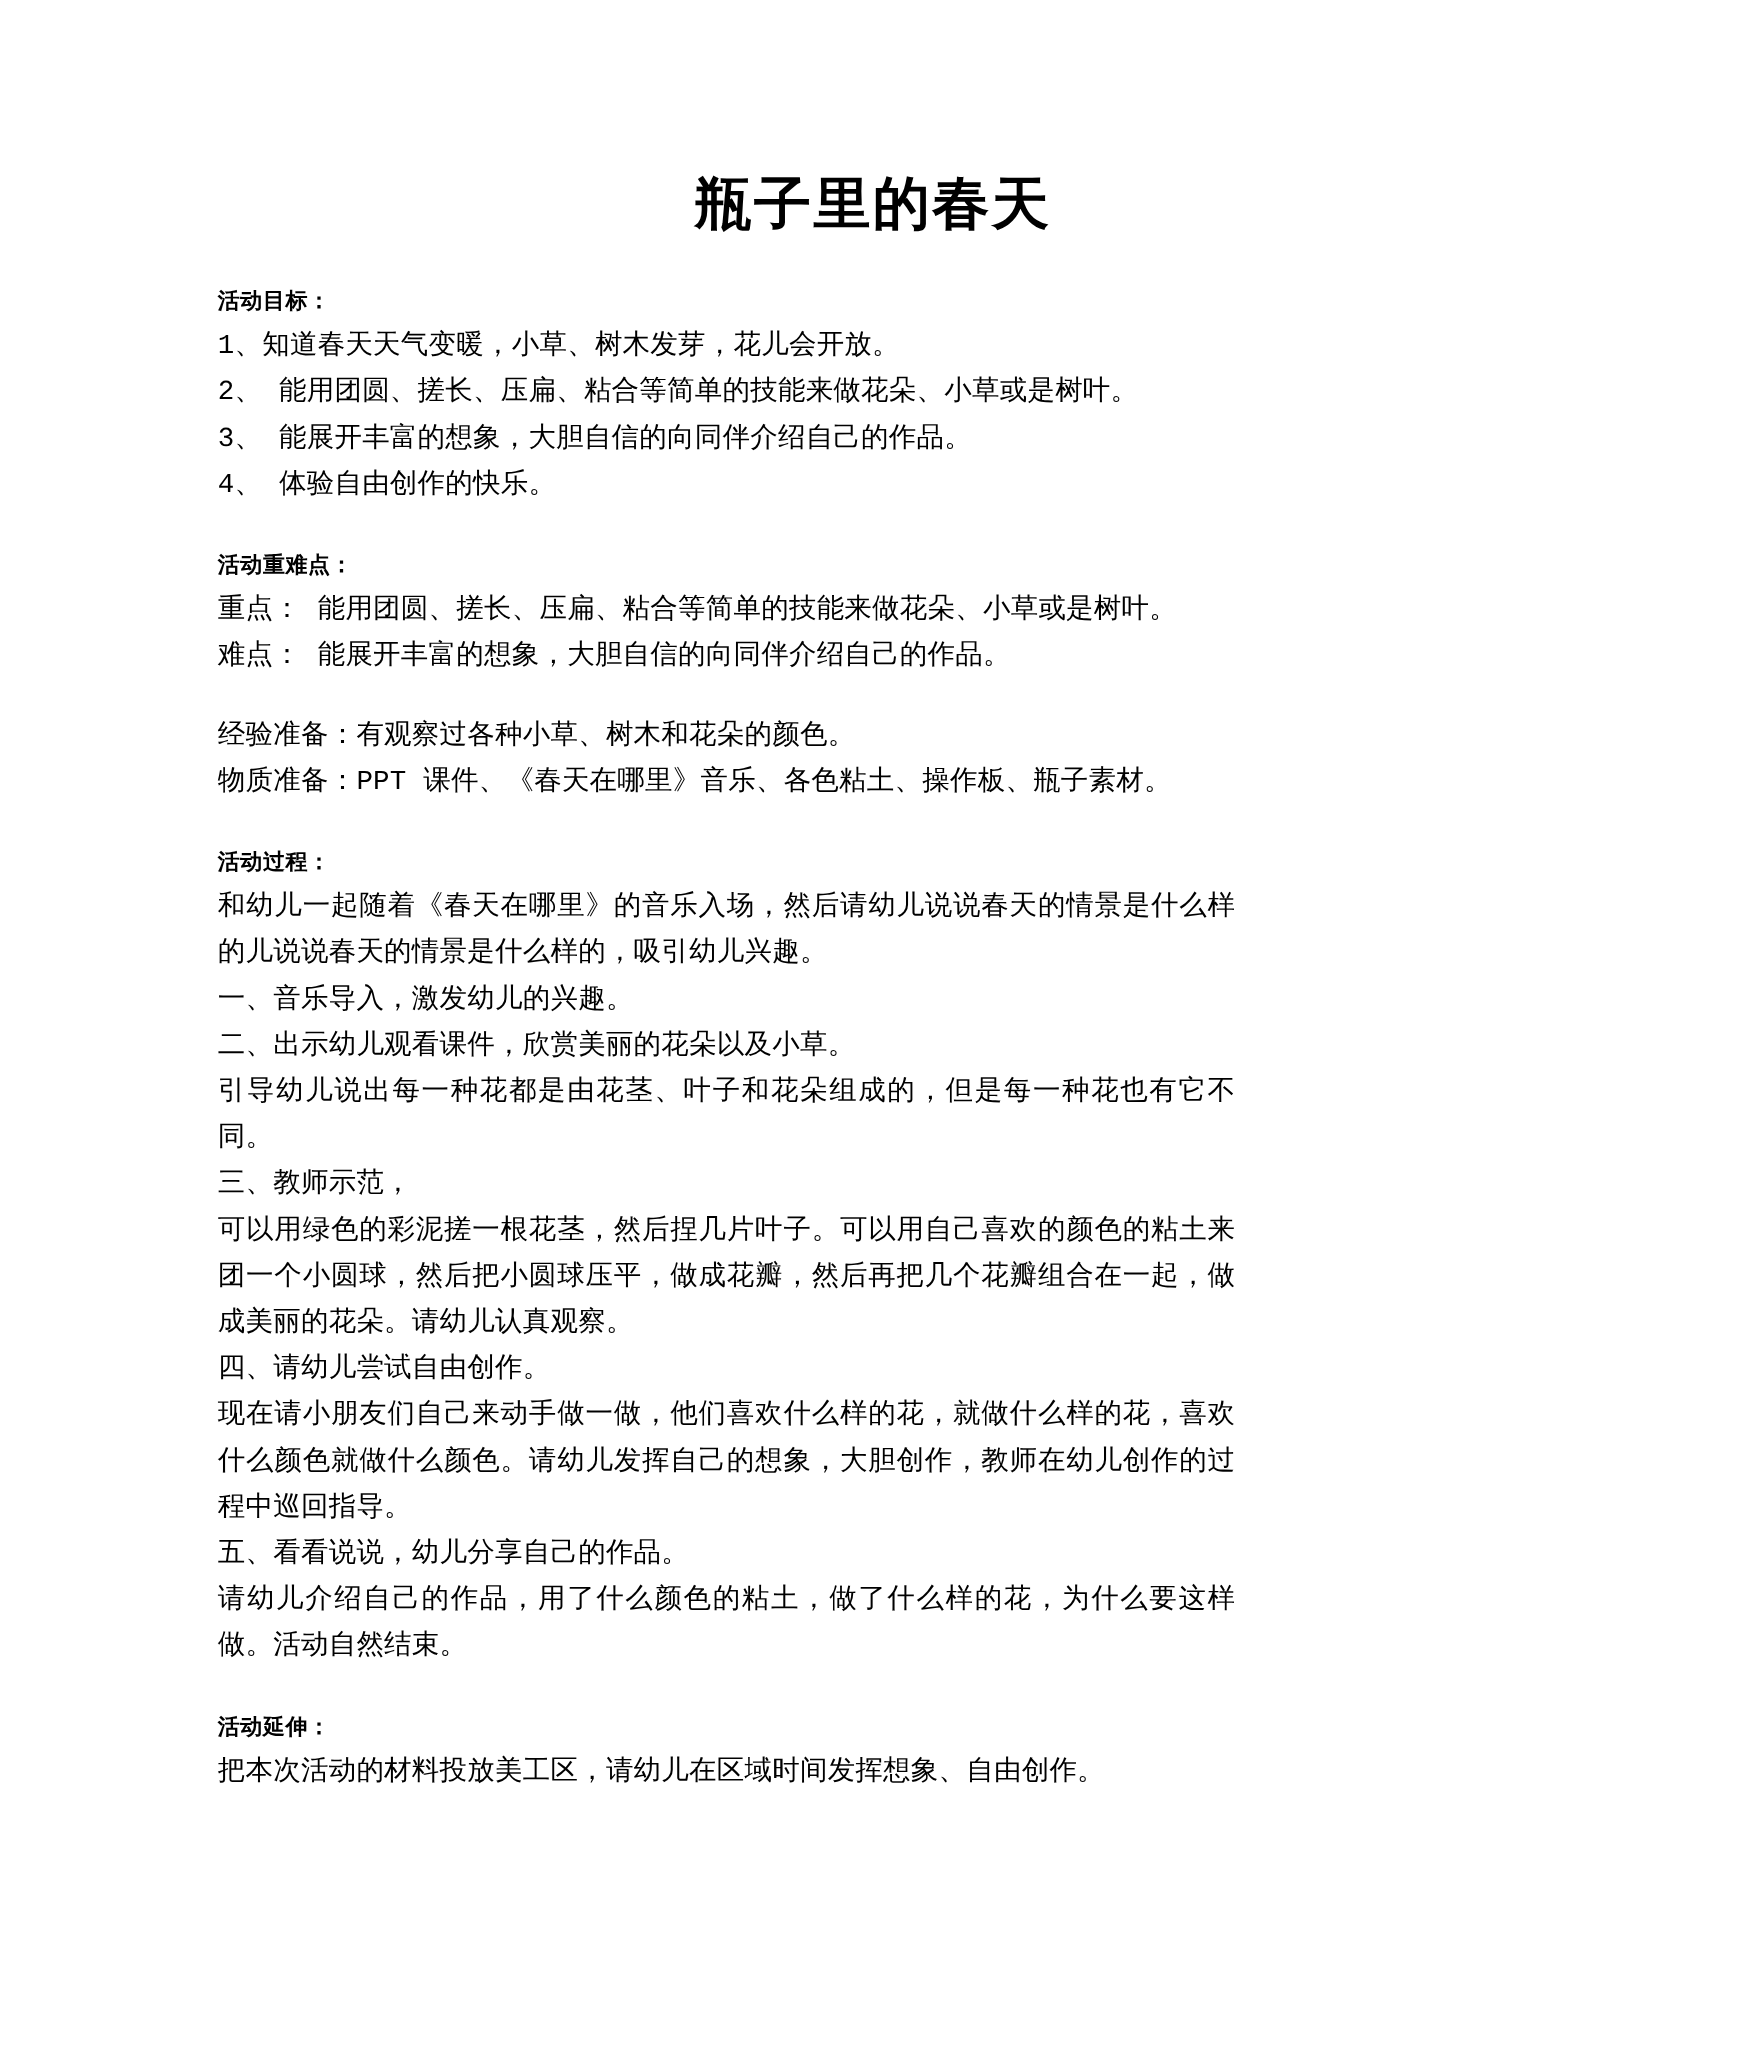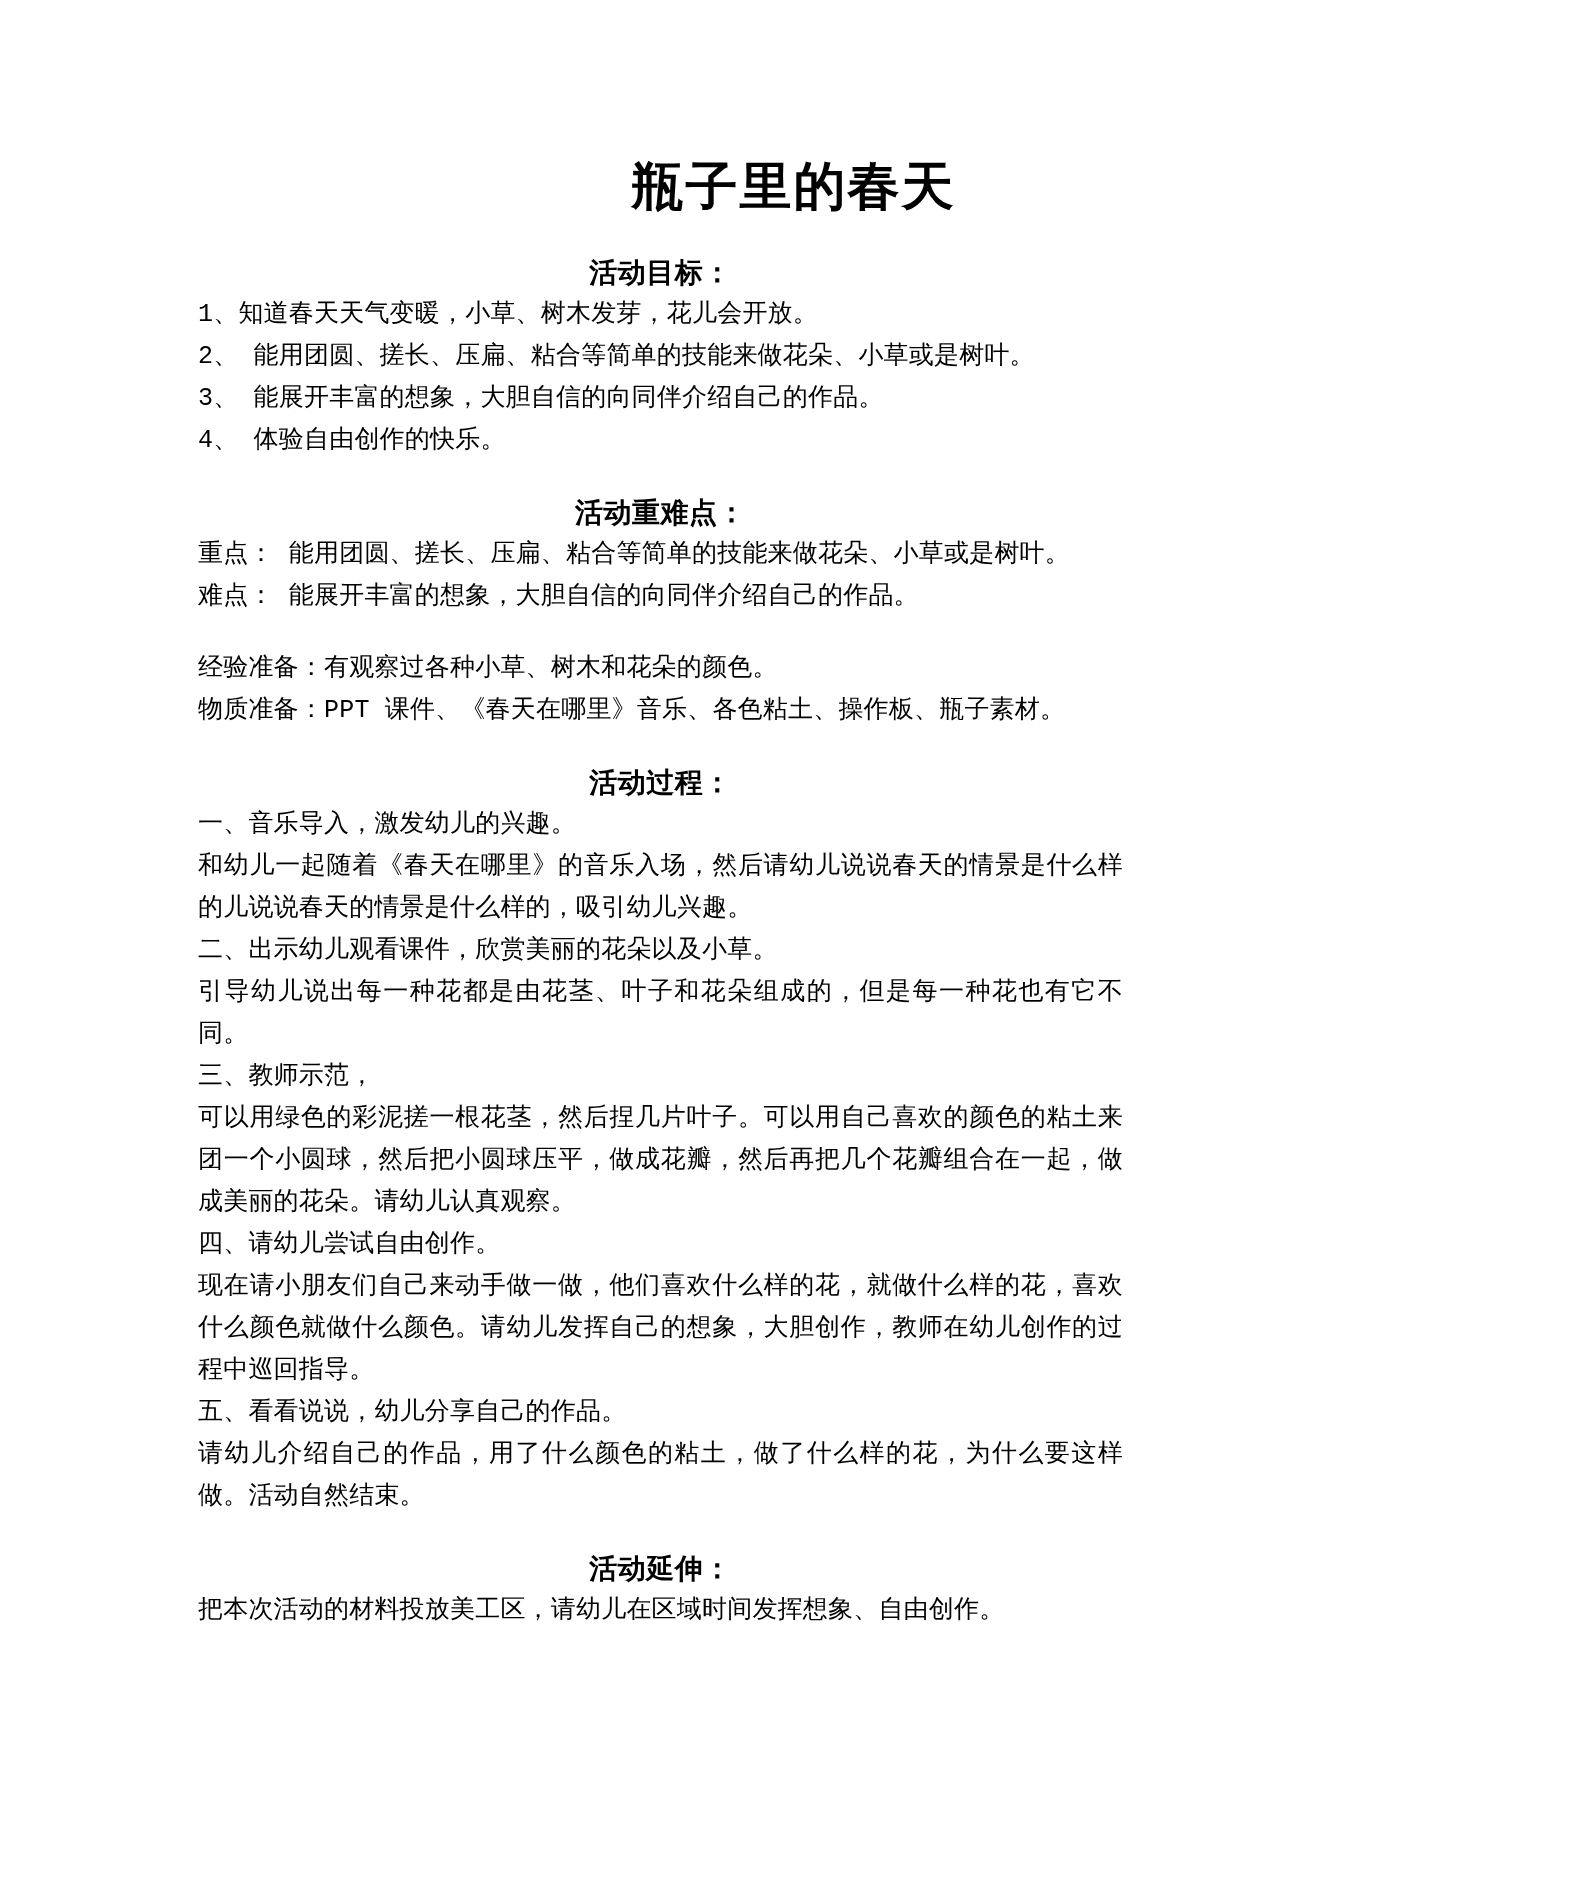--- a/index.html
+++ b/index.html
@@ -39,26 +39,25 @@
     left: 198px;
     width: 925px;
   }
   .section {
     margin: 0 0 30px 0;
   }
   .section:last-child {
     margin-bottom: 12px;
   }
   .sec-head {
-    font-size: 28px;
+    font-size: 20px;
     font-weight: bold;
     line-height: 42px;
     letter-spacing: 0.5px;
     margin: 0;
-    text-align: center;
   }
   .para {
     font-size: 25px;
     line-height: 42px;
     letter-spacing: 0.2px;
     margin: 0;
     text-align: justify;
     text-justify: inter-ideograph;
     word-break: break-all;
     font-family: Liberation Mono, monospace;
@@ -87,22 +86,22 @@
       <p class="para">难点： 能展开丰富的想象，大胆自信的向同伴介绍自己的作品。</p>
     </div>
 
     <div class="section">
       <p class="para">经验准备：有观察过各种小草、树木和花朵的颜色。</p>
       <p class="para">物质准备：PPT 课件、《春天在哪里》音乐、各色粘土、操作板、瓶子素材。</p>
     </div>
 
     <div class="section">
       <p class="sec-head">活动过程：</p>
+      <p class="para">和幼儿一起随着《春天在哪里》的音乐入场，然后请幼儿说说春天的情景是什么样的儿说说春天的情景是什么样的，吸引幼儿兴趣。</p>
       <p class="para">一、音乐导入，激发幼儿的兴趣。</p>
-      <p class="para">和幼儿一起随着《春天在哪里》的音乐入场，然后请幼儿说说春天的情景是什么样的儿说说春天的情景是什么样的，吸引幼儿兴趣。</p>
       <p class="para">二、出示幼儿观看课件，欣赏美丽的花朵以及小草。</p>
       <p class="para">引导幼儿说出每一种花都是由花茎、叶子和花朵组成的，但是每一种花也有它不同。</p>
       <p class="para">三、教师示范，</p>
       <p class="para">可以用绿色的彩泥搓一根花茎，然后捏几片叶子。可以用自己喜欢的颜色的粘土来团一个小圆球，然后把小圆球压平，做成花瓣，然后再把几个花瓣组合在一起，做成美丽的花朵。请幼儿认真观察。</p>
       <p class="para">四、请幼儿尝试自由创作。</p>
       <p class="para">现在请小朋友们自己来动手做一做，他们喜欢什么样的花，就做什么样的花，喜欢什么颜色就做什么颜色。请幼儿发挥自己的想象，大胆创作，教师在幼儿创作的过程中巡回指导。</p>
       <p class="para">五、看看说说，幼儿分享自己的作品。</p>
       <p class="para">请幼儿介绍自己的作品，用了什么颜色的粘土，做了什么样的花，为什么要这样做。活动自然结束。</p>
     </div>
 

